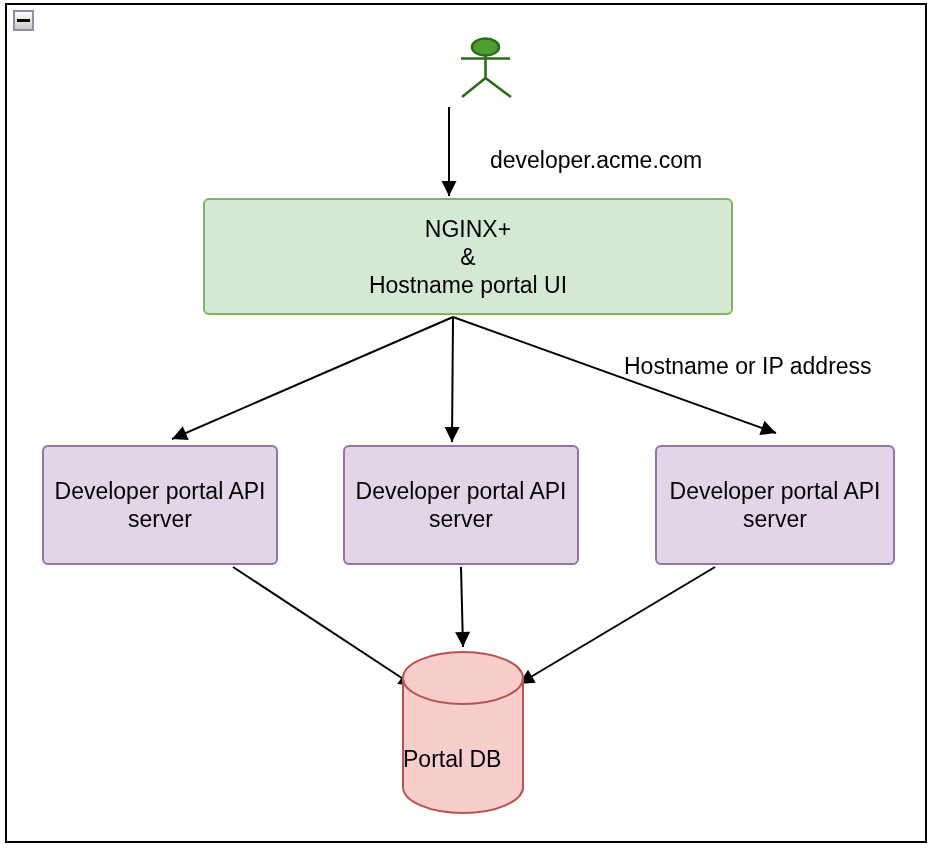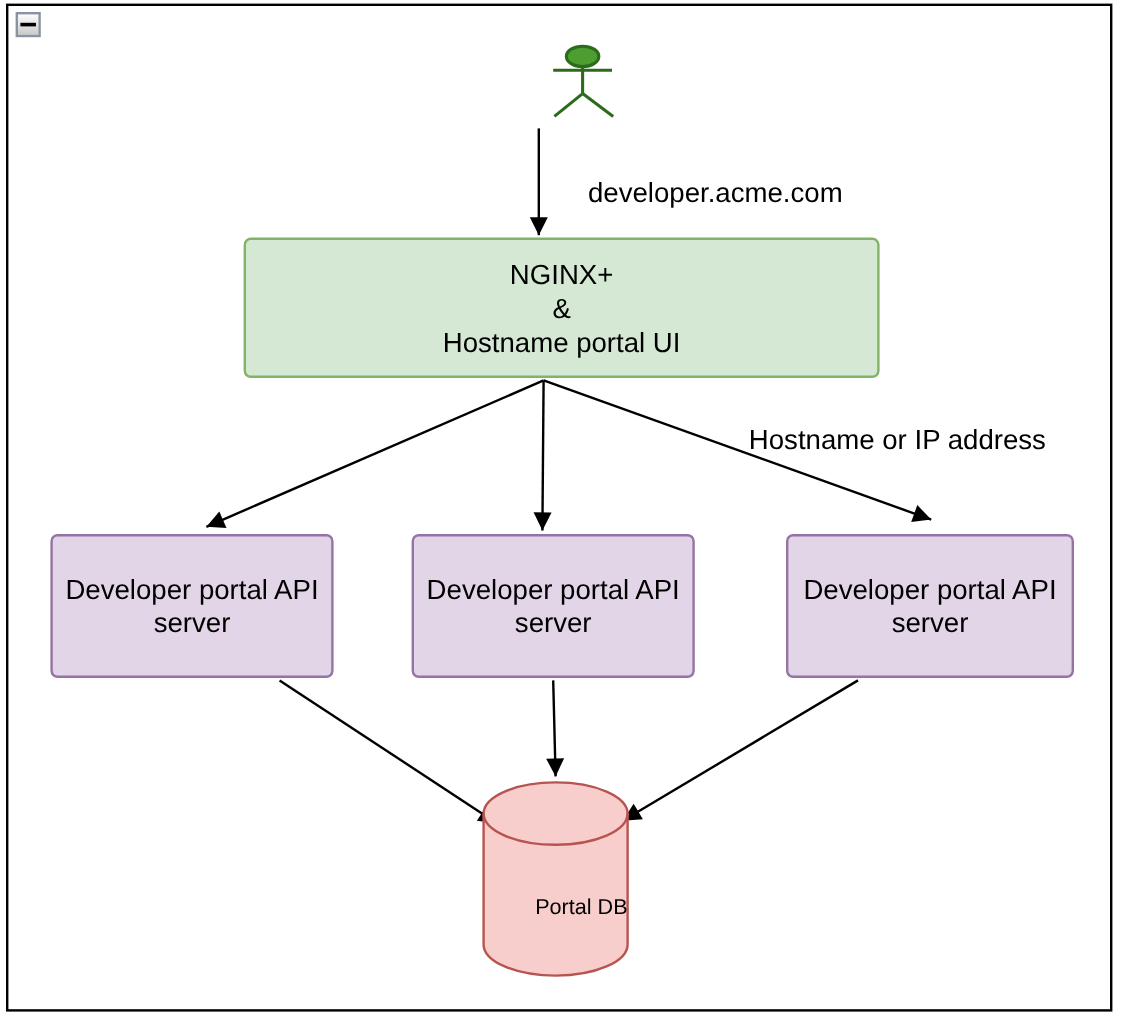--- a/index.html
+++ b/index.html
@@ -79,22 +79,22 @@
   .edge-label {
     position: absolute;
     font-size: 23px;
     white-space: nowrap;
   }
   .lbl-domain { left: 490px; top: 147px; }
   .lbl-host  { left: 624px; top: 337px; margin-top: 16px; }
   .lbl-db {
     position: absolute;
     left: 403px; top: 746px; width: 120px;
-    text-align: right;
-    font-size: 18px;
+    text-align: left;
+    font-size: 23px;
   }
 </style>
 </head>
 <body>
 
 <div class="stage">
 
   <div class="frame"></div>
 
   <div class="collapse-btn">

